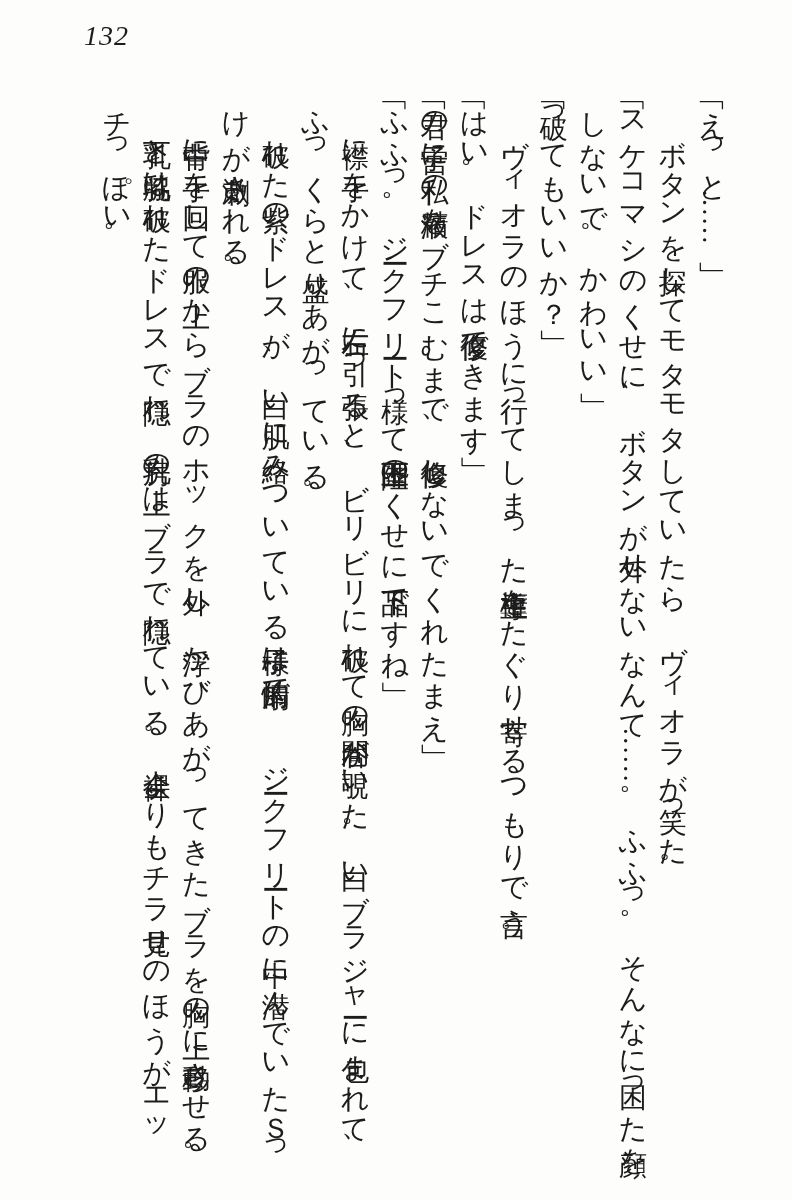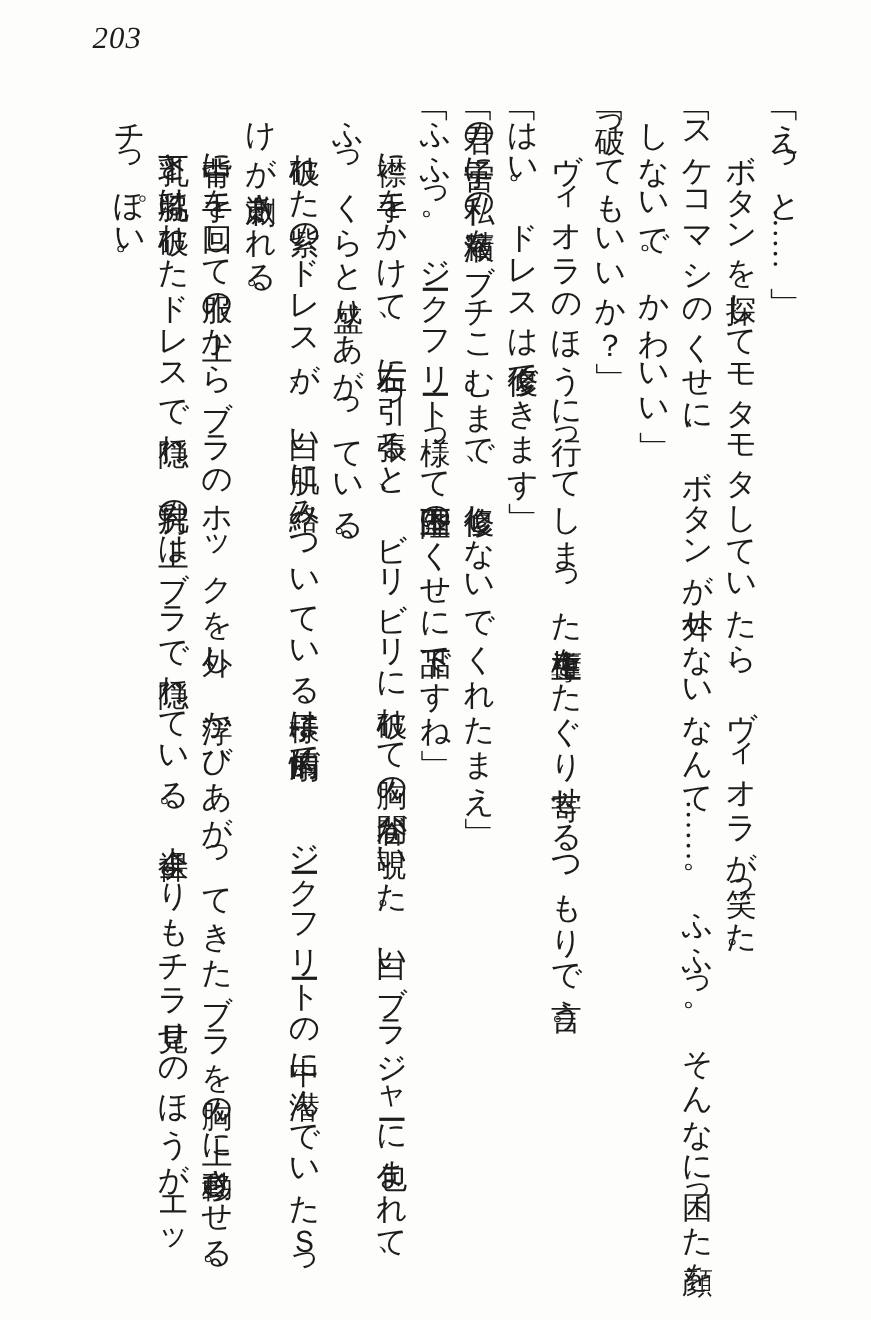--- a/index.html
+++ b/index.html
@@ -40,21 +40,21 @@
   }
   .para {
     margin: 0;
     text-indent: 0;
   }
 </style>
 </head>
 <body style="background: rgb(253, 253, 252);">
 
 <div class="book-page">
-  <div class="page-number" style="color: rgb(28, 28, 28);">203</div>
+  <div class="page-number" style="color: rgb(28, 28, 28);">132</div>
 
   <div class="text-block" style="color: rgb(28, 28, 28);">
     <p class="para">「えっと……」</p>
     <p class="para">　ボタンを探してモタモタしていたら、ヴィオラが笑った。</p>
     <p class="para">「スケコマシのくせに、ボタンが外せないなんて……。ふふっ。そんなに困った顔をしないで。かわいい」</p>
     <p class="para">「破ってもいいか？」</p>
     <p class="para">　ヴィオラのほうに行ってしまった主導権をたぐり寄せるつもりで言う。</p>
     <p class="para">「はい。ドレスは修復できます」</p>
     <p class="para">「君の子宮に私の精液をブチこむまで、修復しないでくれたまえ」</p>
     <p class="para">「ふふっ。ジークフリート様って国王陛下のくせに下品ですね」</p>

